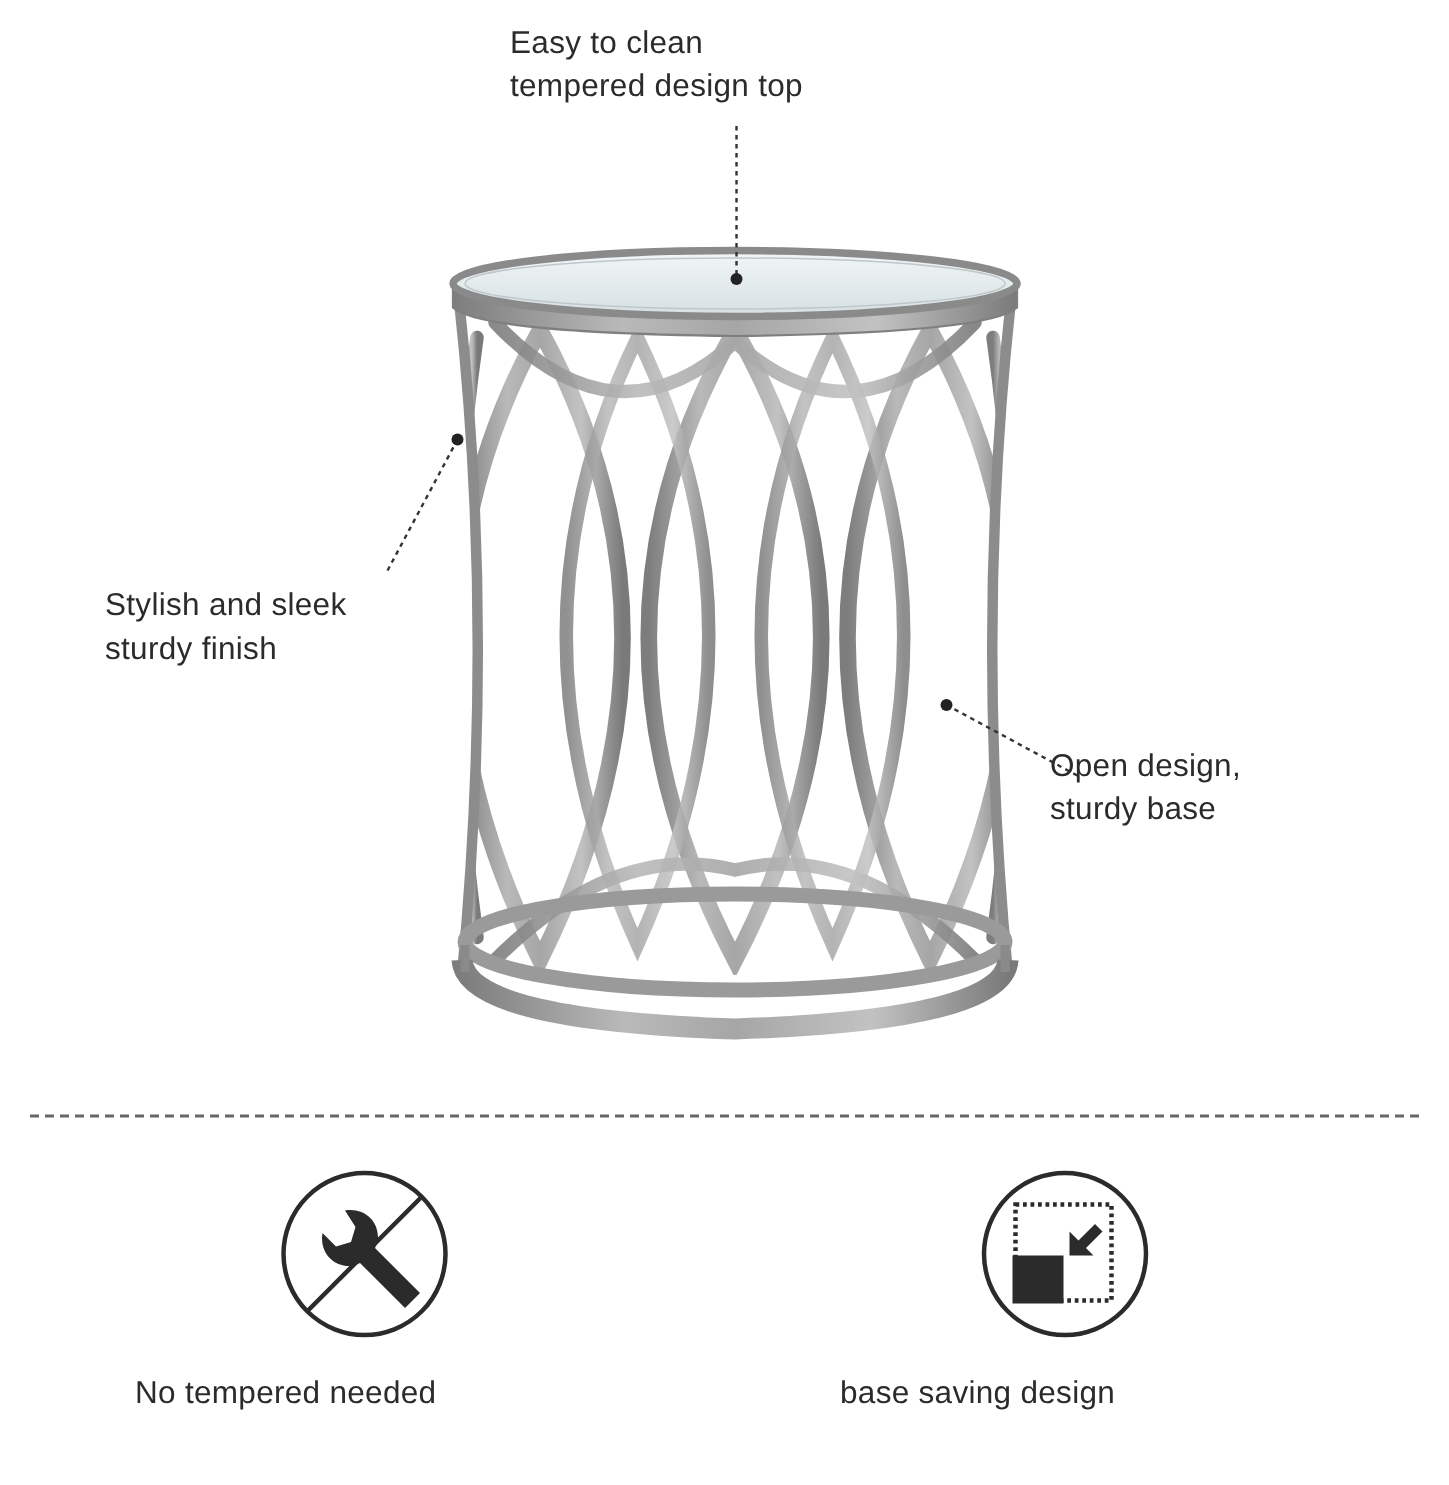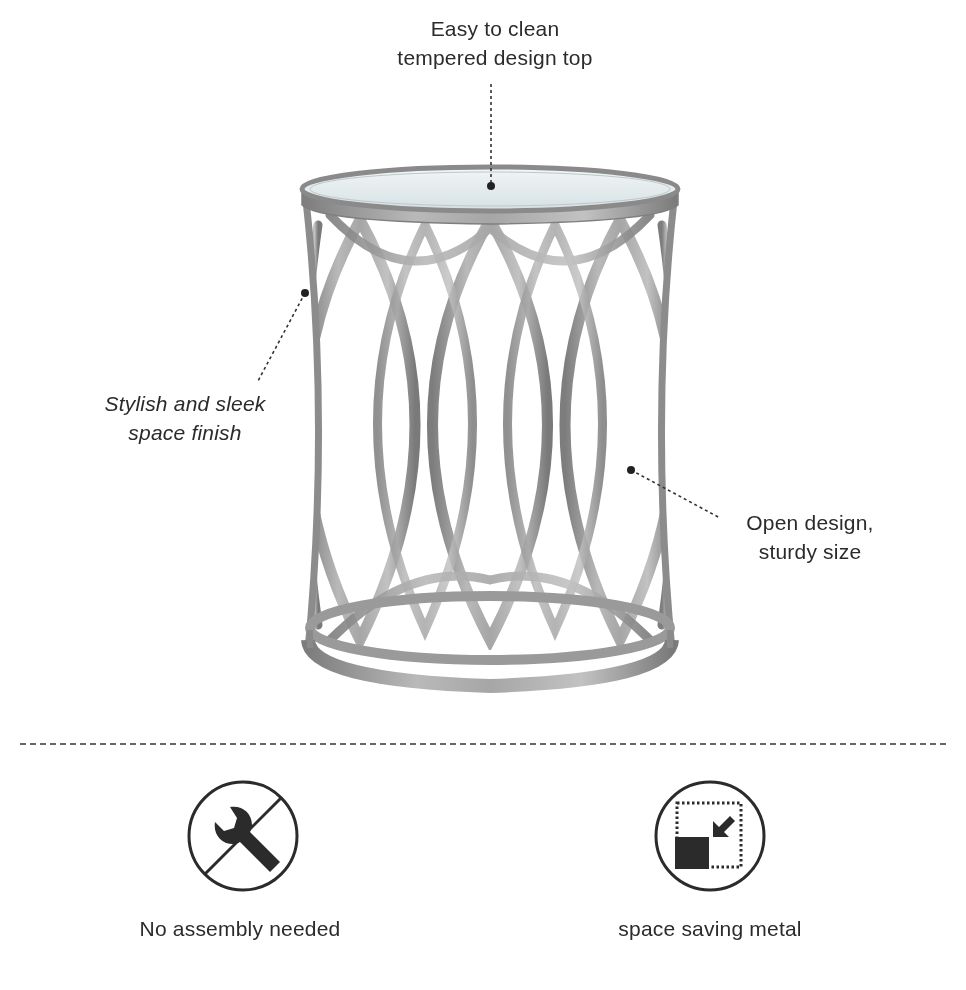--- a/index.html
+++ b/index.html
@@ -1,44 +1,44 @@
 <!DOCTYPE html>
 <html><head>
 <meta charset="utf-8">
 <style>
   html, body { margin:0; padding:0; background:#ffffff; }
   body { width:966px; height:990px; position:relative; overflow:hidden;
          font-family:"Liberation Sans", sans-serif; color:#2b2b2b; }
-  .label { position:absolute; text-align:center; font-size:21px; line-height:29px; color:#2b2b2b; letter-spacing:0.2px; }
+  .label { position:absolute; text-align:left; font-size:21px; line-height:29px; color:#2b2b2b; letter-spacing:0.2px; }
   .label span { display:block; }
   #lbl-top { left:340px; top:14px; width:310px; }
-  #lbl-left { left:70px; top:389px; width:230px;font-style:italic; }
-  #lbl-right { left:700px; top:508px; width:220px; }
+  #lbl-left { left:70px; top:389px; width:230px; }
+  #lbl-right { left:700px; top:496px; width:220px; }
   #lbl-assembly { left:90px; top:914px; width:300px; }
   #lbl-compact { left:560px; top:914px; width:300px; }
   .art { position:absolute; left:0; top:0; }
   .divider { position:absolute; left:20px; top:743px; width:926px; height:0; border-top:2px dashed #666; }
   .icon-circle { position:absolute; }
 </style>
 </head>
 <body>
 
 <div class="label" id="lbl-top">
   <span>Easy to clean</span>
   <span>tempered design top</span>
 </div>
 
 <div class="label" id="lbl-left">
   <span>Stylish and sleek</span>
-  <span>space finish</span>
+  <span>sturdy finish</span>
 </div>
 
 <div class="label" id="lbl-right">
   <span>Open design,</span>
-  <span>sturdy size</span>
+  <span>sturdy base</span>
 </div>
 
 <svg class="art" width="966" height="740" viewBox="0 0 966 740">
   <defs>
     <linearGradient id="metal" x1="0" y1="0" x2="1" y2="0">
       <stop offset="0" stop-color="#7d7d7d"></stop>
       <stop offset="0.3" stop-color="#b9b9b9"></stop>
       <stop offset="0.5" stop-color="#a6a6a6"></stop>
       <stop offset="0.75" stop-color="#c2c2c2"></stop>
       <stop offset="1" stop-color="#7a7a7a"></stop>
@@ -110,18 +110,18 @@
   <circle cx="57" cy="57" r="54" fill="#fff" stroke="#2b2b2b" stroke-width="3"></circle>
   <rect x="24" y="24" width="64" height="64" fill="none" stroke="#2b2b2b" stroke-width="3" stroke-dasharray="2.5 2.5"></rect>
   <rect x="22" y="58" width="34" height="32" fill="#2b2b2b"></rect>
 
   <g fill="#2b2b2b">
     <polygon points="60,42 60,58 76,58 71,53 82,42 77,37 66,48"></polygon>
   </g>
 </svg>
 
 <div class="label" id="lbl-assembly">
-  <span>No assembly needed</span>
+  <span>No tempered needed</span>
 </div>
 
 <div class="label" id="lbl-compact">
-  <span>space saving metal</span>
+  <span>base saving design</span>
 </div>
 
 </body></html>

